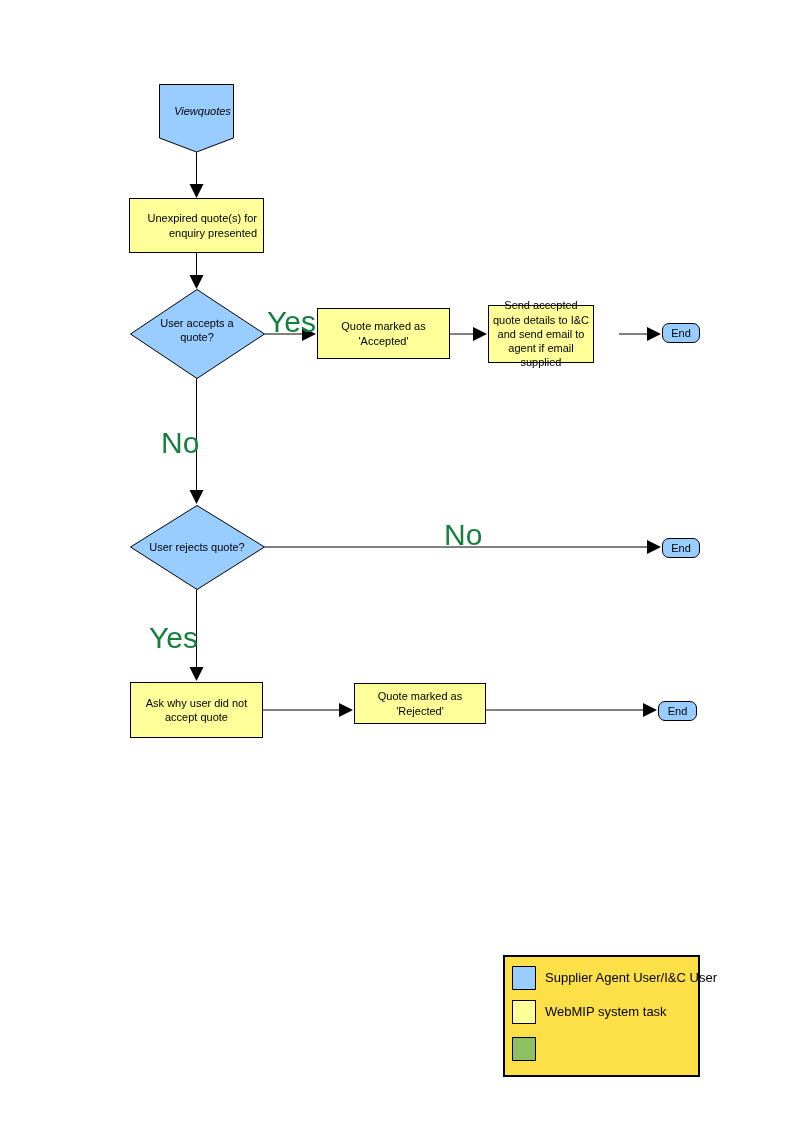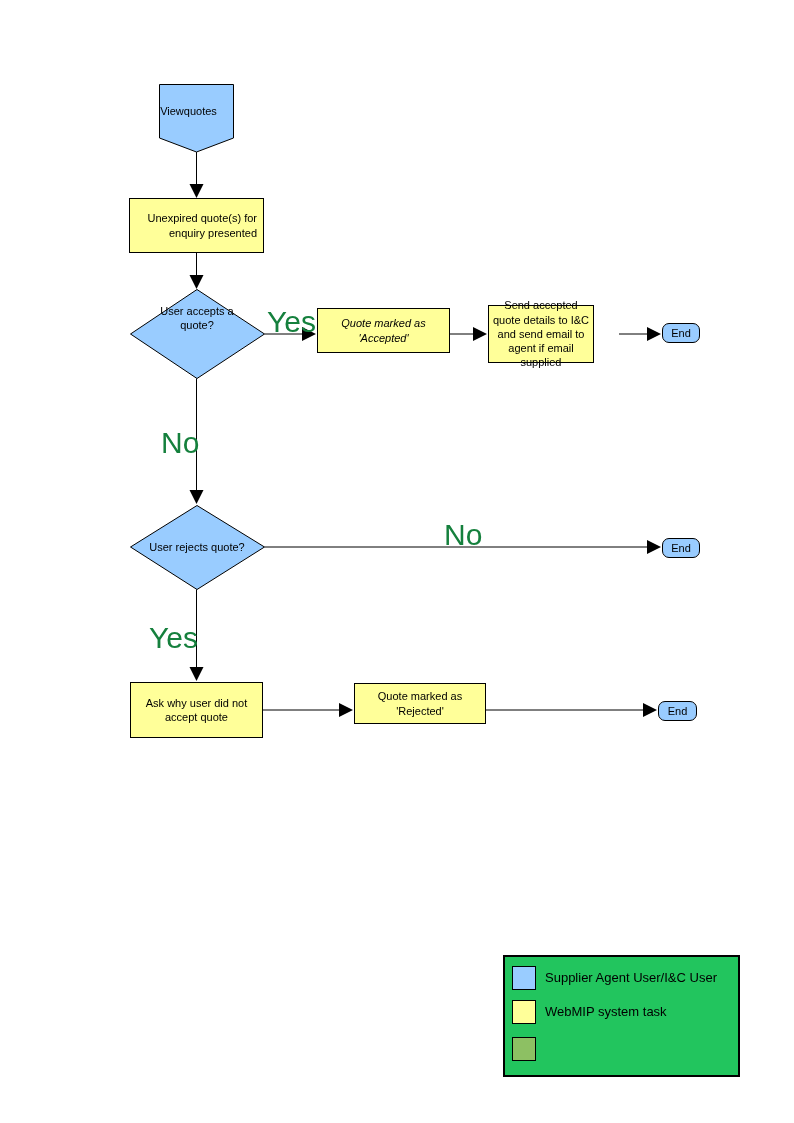--- a/index.html
+++ b/index.html
@@ -20,22 +20,22 @@
     text-align:center; font-size:11px; line-height:1.3; color:#000;
   }
   .task{ background:var(--task-yellow); border:1px solid var(--line-black); padding:2px 6px; }
   .shape-text{ background:transparent; padding:0 8px; }
   .end-cap{
     background:var(--actor-blue); border:1px solid var(--line-black);
     border-radius:7px; font-size:11px; padding:0;
   }
   .branch{ position:absolute; font-size:30px; line-height:1.1; color:#15803d; white-space:nowrap; }
   .legend{
-    position:absolute; left:503px; top:955px; width:237px; height:122px;
-    border:2px solid var(--line-black); background:#22c55e;
+    position:absolute; left:503px; top:955px; width:197px; height:122px;
+    border:2px solid var(--line-black); background:#fde047;
   }
   .legend .swatch{
     position:absolute; left:7px; width:24px; height:24px;
     border:1px solid var(--line-black);
   }
   .legend .lg-label{
     position:absolute; left:40px; width:192px; font-size:13px; line-height:1.25; color:#000;
   }
   .sw-1{ top:9px;  background:var(--actor-blue); }
   .sw-2{ top:43px; background:var(--task-yellow); }
@@ -80,27 +80,27 @@
     <line x1="196.5" y1="589.5" x2="196.5" y2="668" stroke="#000"></line>
     <polygon points="196.5,681 189.5,667 203.5,667" fill="#000"></polygon>
 
     <line x1="263" y1="710" x2="340" y2="710" stroke="#000"></line>
     <polygon points="353,710 339,703 339,717" fill="#000"></polygon>
 
     <line x1="486" y1="710" x2="644" y2="710" stroke="#000"></line>
     <polygon points="657,710 643,703 643,717" fill="#000"></polygon>
   </svg>
 
-  <div class="node shape-text" style="left:145px; top:84px; width:87px; height:54px;">Viewquotes</div>
+  <div class="node shape-text" style="left:159px; top:84px; width:87px; height:54px;font-style:italic;">Viewquotes</div>
 
   <div class="node task" style="left:129px; top:198px; width:135px; height:55px;text-align:right;">Unexpired quote(s) for enquiry presented</div>
 
-  <div class="node shape-text" style="left:137px; top:278px; width:120px; height:80px;">User accepts a quote?</div>
+  <div class="node shape-text" style="left:137px; top:290px; width:120px; height:80px;">User accepts a quote?</div>
 
-  <div class="node task" style="left:317px; top:308px; width:133px; height:45px;font-style:italic;">Quote  marked as 'Accepted'</div>
+  <div class="node task" style="left:317px; top:308px; width:133px; height:51px;">Quote  marked as 'Accepted'</div>
 
   <div class="node task" style="left:488px; top:305px; width:106px; height:58px; padding:2px 3px;">Send accepted quote details to I&amp;C and send email to agent if email supplied</div>
 
   <div class="node end-cap" style="left:662px; top:323px; width:38px; height:20px;">End</div>
 
   <div class="node shape-text" style="left:137px; top:507px; width:120px; height:80px;">User rejects quote?</div>
 
   <div class="node end-cap" style="left:662px; top:538px; width:38px; height:20px;">End</div>
 
   <div class="node task" style="left:130px; top:682px; width:133px; height:56px;">Ask why user did not accept quote</div>

